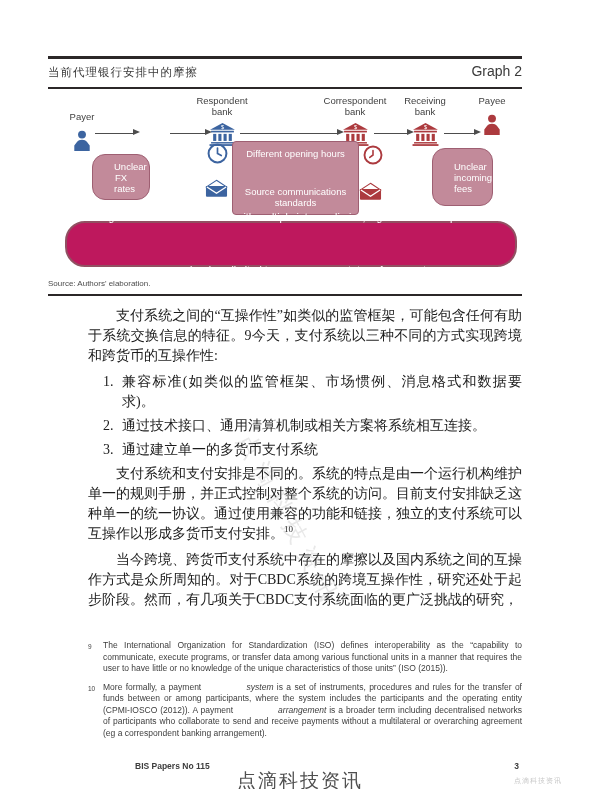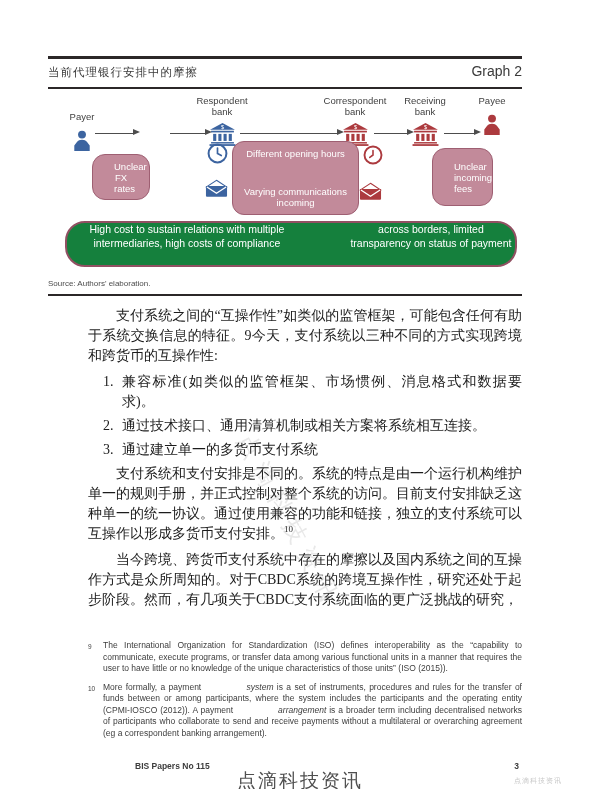--- a/index.html
+++ b/index.html
@@ -36,28 +36,28 @@
     border-left:7px solid #4d4d4d; border-top:3.8px solid transparent; border-bottom:3.8px solid transparent;
   }
 
   .pinkbox {
     position:absolute; background:#c28a9a; border:1.6px solid #9e5f72; border-radius:13px;
     color:#fff; font-size:9.5px; line-height:11px; text-align:center;
     display:flex; flex-direction:column; justify-content:center; padding:3px 21px;
   }
   .box-fx   { left:44px;  top:62px; width:58px;  height:46px; }
   .box-fees { left:384px; top:56px; width:61px;  height:58px; }
-  .box-mid  { left:184px; top:49px; width:127px; height:74px; justify-content:space-between; padding:6px 6px; border-radius:12px; }
+  .box-mid  { left:184px; top:49px; width:127px; height:74px; justify-content:space-between; padding:6px 6px; border-radius:4px; }
 
   .mini-icon { position:absolute; }
   .banner {
     position:absolute; left:17px; top:129px; width:452px; height:46px;
-    background:#15803d; border:2px solid #915062; border-radius:20px;
+    background:#be185d; border:2px solid #915062; border-radius:20px;
     color:#fff; font-size:10.5px; line-height:13.5px; text-align:center;
-    display:flex; flex-direction:row; justify-content:center;gap:40px;
+    display:flex; flex-direction:column; justify-content:center;gap:40px;
   }
   .source { position:absolute; left:48px; top:279px; font-size:8px; color:#4c4c4c; }
 
   
   .body {
     position:absolute; left:88px; top:306px; width:434px;
     font-family:"Liberation Serif","DejaVu Serif",serif;
     font-size:14px; line-height:20px; color:#1c1c1c; text-align:justify;
   }
   .para { text-indent:2em; }
@@ -189,21 +189,21 @@
 
     <div class="mini-icon blue" style="left:159px; top:51px;">
       <svg width="21" height="21" viewBox="0 0 20 20" fill="none" stroke="currentColor">
           <circle cx="10" cy="10" r="8.5" stroke-width="1.9"></circle>
           <path d="M10 4.8 V10 L13.6 12" stroke-width="1.6" stroke-linecap="round"></path>
         </svg>
     </div>
 
     <div class="pinkbox box-mid">
       <div>Different opening hours</div>
-      <div>Varying communications incoming</div>
+      <div>Source communications standards</div>
     </div>
 
     <div class="mini-icon red" style="left:315px; top:53px;">
       <svg width="20" height="20" viewBox="0 0 20 20" fill="none" stroke="currentColor">
           <circle cx="10" cy="10" r="8.5" stroke-width="1.9"></circle>
           <path d="M10 5.5 V10 L6.8 12.4" stroke-width="1.6" stroke-linecap="round"></path>
         </svg>
     </div>
 
     <div class="mini-icon blue" style="left:157px; top:87px;">

